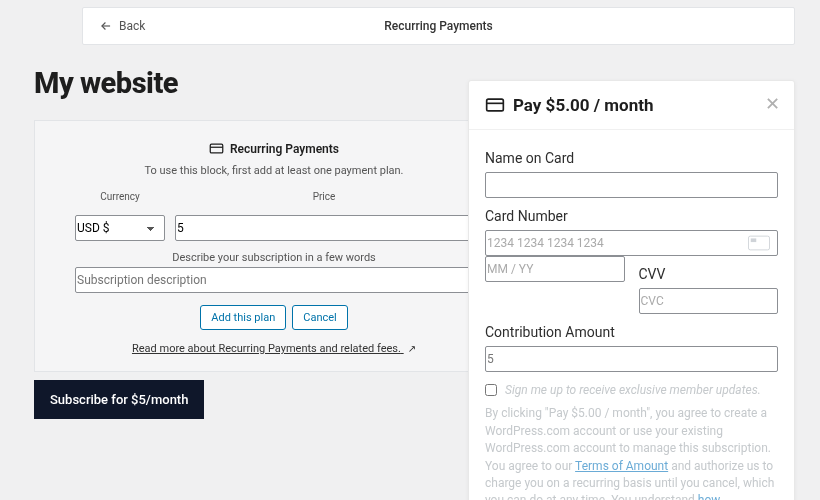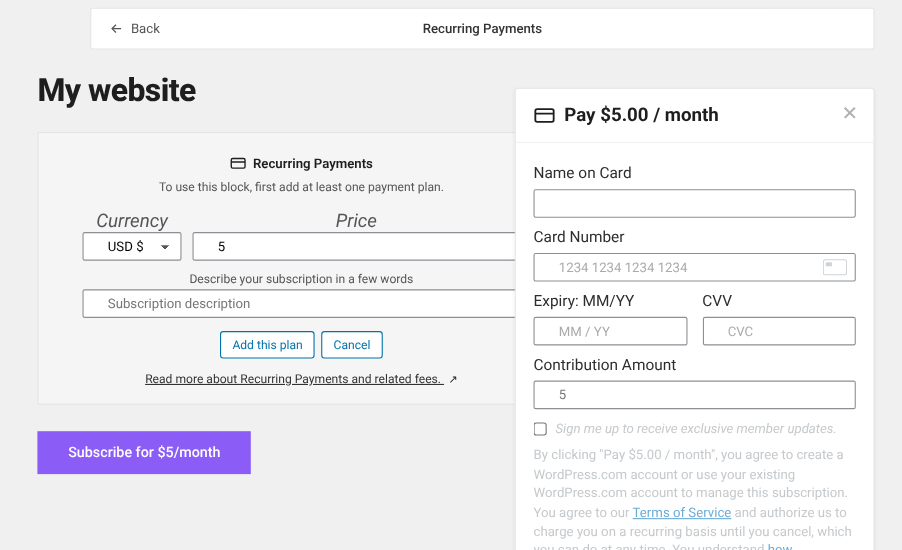--- a/index.html
+++ b/index.html
@@ -75,42 +75,41 @@
     margin-bottom: 14px;
   }
   .row {
     display: flex;
     gap: 10px;
     margin-bottom: 10px;
     padding: 0 20px;
   }
   .col { flex: 1; }
   .col-label {
-    font-size: 17px;
+    font-size: 10px;
     color: #555;
     text-align: center;
     display: block;
-    margin-bottom: 0;
-    font-style: italic;
+    margin-bottom: 13px;
   }
   .field-label-center {
     font-size: 11px;
     color: #555;
     text-align: center;
     display: block;
     margin-bottom: 3px;
   }
   select, input[type="text"] {
     width: 100%;
     height: 26px;
     border: 1px solid #8c8f94;
     border-radius: 2px;
     background: #fff;
     font-size: 12px;
-    padding: 0 22px;
+    padding: 0 1px;
     font-family: inherit;
   }
   select {
     appearance: none;
     background-image: linear-gradient(45deg, transparent 50%, #555 50%), linear-gradient(-45deg, transparent 50%, #555 50%);
     background-position: calc(100% - 14px) 11px, calc(100% - 10px) 11px;
     background-size: 4px 4px, 4px 4px;
     background-repeat: no-repeat;
     padding-right: 24px;
   }
@@ -140,25 +139,25 @@
   .read-more a {
     color: #333;
     text-decoration: underline;
   }
   .ext-icon {
     display: inline-block;
     margin-left: 4px;
     font-size: 10px;
   }
   .subscribe-btn {
-    margin-top: 24px;
-    background: #8b5cf6;
+    margin-top: 8px;
+    background: #0f172a;
     color: #fff;
     border: none;
-    padding: 12px 28px;
+    padding: 12px 16px;
     font-size: 13px;
     font-weight: 500;
     cursor: pointer;
     font-family: inherit;
   }
   .pay-panel {
     position: absolute;
     top: 80px;
     left: 468px;
     width: 327px;
@@ -333,36 +332,35 @@
       <span class="card-icon">
         <svg width="22" height="16" viewBox="0 0 24 16" fill="none">
             <rect x="0.5" y="0.5" width="23" height="15" rx="2" stroke="#cfd3d8"></rect>
             <rect x="3" y="3" width="6" height="4" fill="#cfd3d8"></rect>
           </svg>
       </span>
     </div>
 
     <div class="pay-row">
       <div class="pay-col">
-        <label class="pay-label">Expiry: MM/YY</label>
         <input class="pay-input" type="text" placeholder="MM / YY" style="">
       </div>
       <div class="pay-col">
         <label class="pay-label">CVV</label>
         <input class="pay-input" type="text" placeholder="CVC" style="">
       </div>
     </div>
 
     <label class="pay-label">Contribution Amount</label>
     <input class="pay-input" type="text" value="5" style="">
   </div>
 
   <div class="fine-print">
     <div class="fine-check">
       <input type="checkbox" style="">
       <span>Sign me up to receive exclusive member updates.</span>
     </div>
     <span>By clicking "Pay $5.00 / month", you agree to create a WordPress.com account or use your existing WordPress.com account to manage this subscription. You agree to our </span>
-    <a href="#">Terms of Service</a>
+    <a href="#">Terms of Amount</a>
     <span> and authorize us to charge you on a recurring basis until you cancel, which you can do at any time. You understand </span>
     <a href="#">how</a>
   </div>
 </div>
 
 </body></html>

